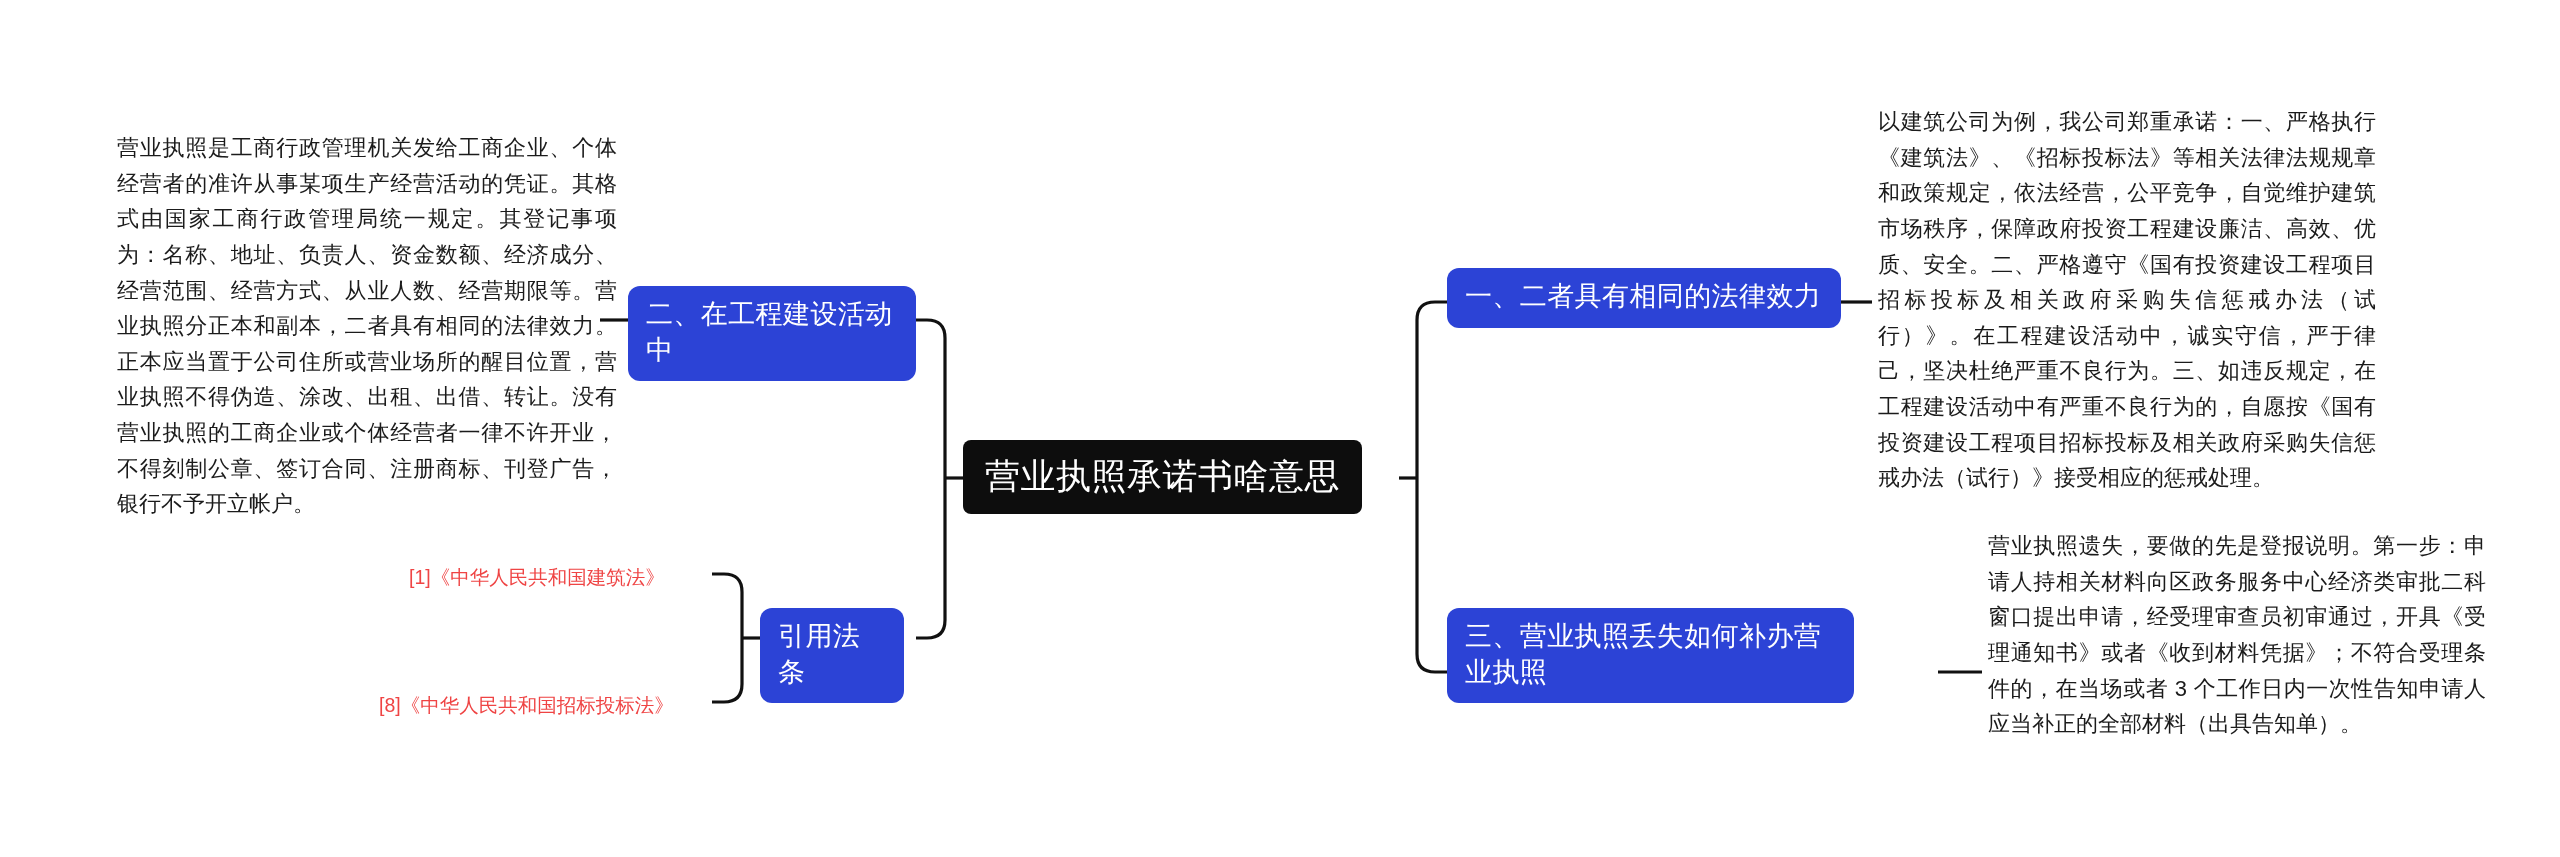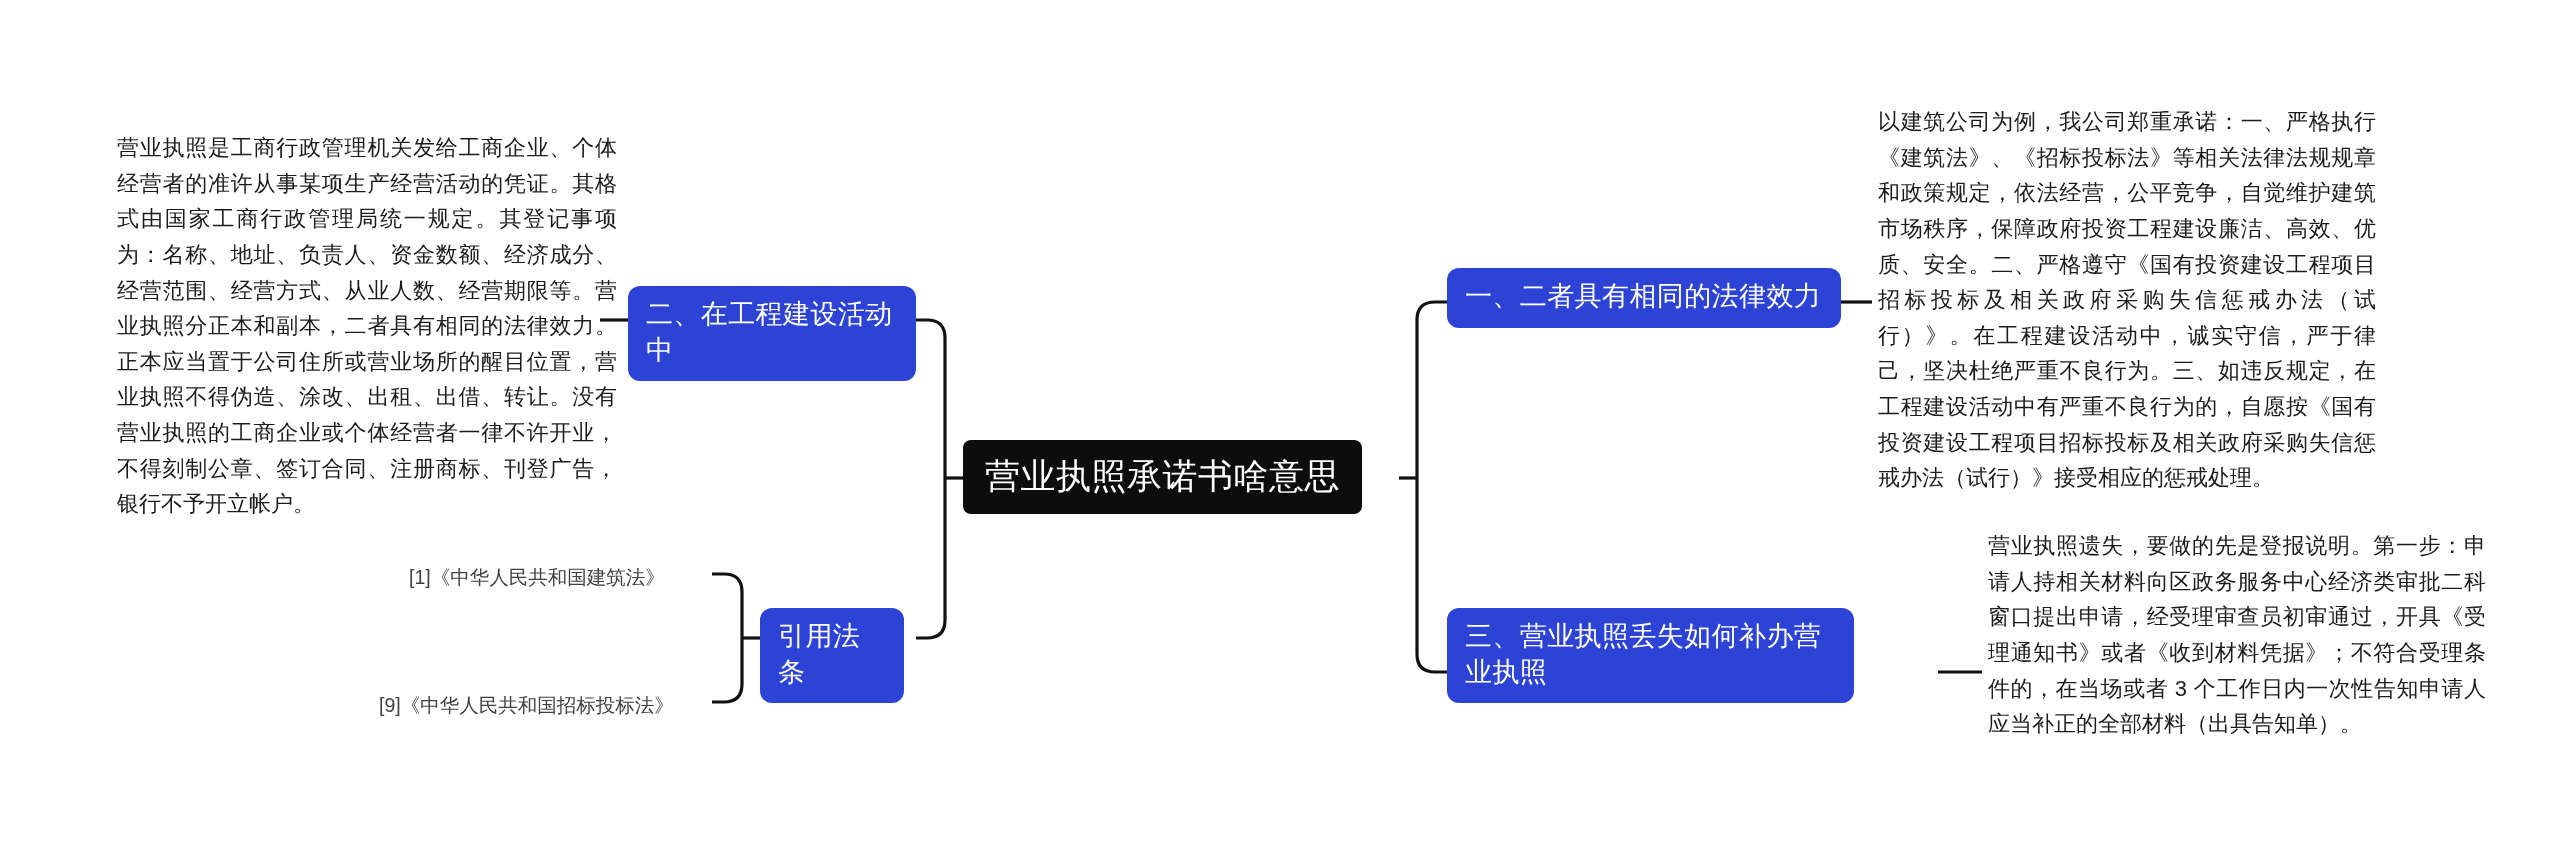--- a/index.html
+++ b/index.html
@@ -59,21 +59,21 @@
     line-height: 1.62;
     color: #1b1b1b;
     text-align: justify;
     text-justify: inter-ideograph;
     z-index: 3;
   }
   .cite {
     position: absolute;
     font-size: 19.5px;
     line-height: 1.5;
-    color: #404040;
+    color: #ef4444;
     white-space: nowrap;
     z-index: 3;
   }
 </style>
 </head>
 <body>
 
 <div id="canvas">
 
   <svg id="wires" viewBox="0 0 2560 857" xmlns="http://www.w3.org/2000/svg">
@@ -114,21 +114,21 @@
   </div>
 
   <div class="para" style="left:117px; top:130px; width:500px;">营业执照是工商行政管理机关发给工商企业、个体经营者的准许从事某项生产经营活动的凭证。其格式由国家工商行政管理局统一规定。其登记事项为：名称、地址、负责人、资金数额、经济成分、经营范围、经营方式、从业人数、经营期限等。营业执照分正本和副本，二者具有相同的法律效力。正本应当置于公司住所或营业场所的醒目位置，营业执照不得伪造、涂改、出租、出借、转让。没有营业执照的工商企业或个体经营者一律不许开业，不得刻制公章、签订合同、注册商标、刊登广告，银行不予开立帐户。</div>
 
   <div class="node node-blue" style="left:760px; top:608px; width:144px;">
     <span>引用法条</span>
   </div>
 
   <div class="cite" style="left:409px; top:563px;">[1]《中华人民共和国建筑法》</div>
 
-  <div class="cite" style="left:379px; top:691px;">[9]《中华人民共和国招标投标法》</div>
+  <div class="cite" style="left:379px; top:691px;">[8]《中华人民共和国招标投标法》</div>
 
   <div class="node node-blue" style="left:1447px; top:268px; width:394px;">
     <span>一、二者具有相同的法律效力</span>
   </div>
 
   <div class="para" style="left:1878px; top:104px; width:498px;">以建筑公司为例，我公司郑重承诺：一、严格执行《建筑法》、《招标投标法》等相关法律法规规章和政策规定，依法经营，公平竞争，自觉维护建筑市场秩序，保障政府投资工程建设廉洁、高效、优质、安全。二、严格遵守《国有投资建设工程项目招标投标及相关政府采购失信惩戒办法（试行）》。在工程建设活动中，诚实守信，严于律己，坚决杜绝严重不良行为。三、如违反规定，在工程建设活动中有严重不良行为的，自愿按《国有投资建设工程项目招标投标及相关政府采购失信惩戒办法（试行）》接受相应的惩戒处理。</div>
 
   <div class="node node-blue" style="left:1447px; top:608px; width:407px;">
     <span>三、营业执照丢失如何补办营业执照</span>
   </div>

